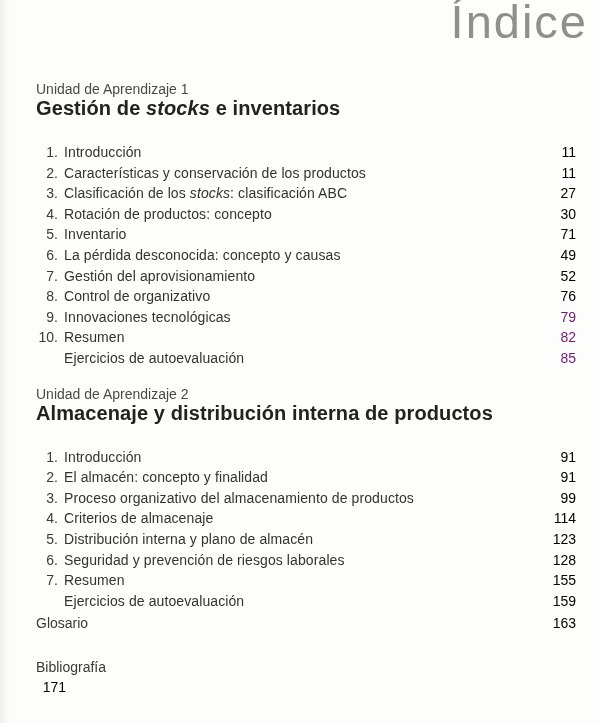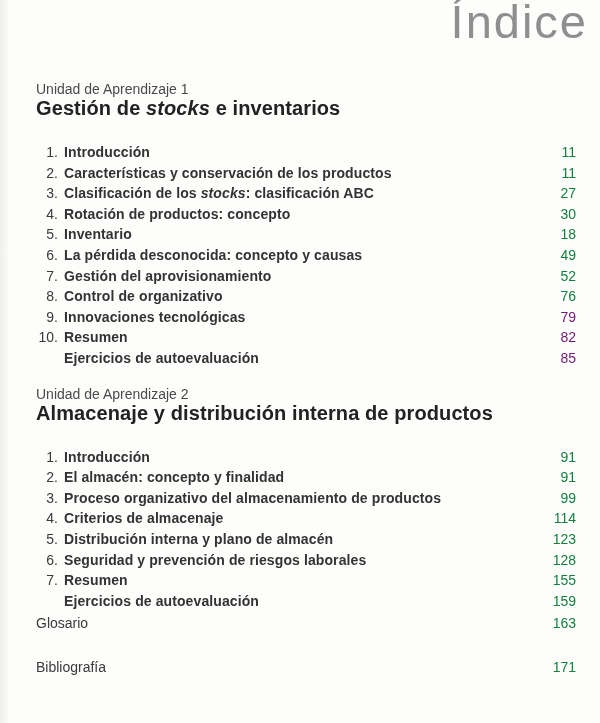--- a/index.html
+++ b/index.html
@@ -61,40 +61,39 @@
   .num {
     width: 22px;
     text-align: right;
     flex: none;
     color: #3a3a3a;
   }
   .txt {
     flex: 1 1 auto;
     padding-left: 6px;
     letter-spacing: .1px;
-    font-weight: bold;
   }
   .txt i { font-style: italic; }
   .pg {
     flex: none;
     text-align: right;
     min-width: 30px;
-    color: #15803d;
+    color: #000000;
   }
   .pg.faded { color: #701a75; }
   .back-row {
     display: flex;
     align-items: baseline;
     font-size: 14px;
     line-height: 20px;
     color: #3a3a3a;
   }
   .back-row .label { flex: 1 1 auto; }
   .back-glosario { margin-top: 2px; }
-  .back-biblio { margin-top: 24px; }
+  .back-biblio { margin-top: 24px; flex-direction: column; }
 </style>
 </head>
 <body>
 
 <div class="scan-edge"></div>
 
 <div class="page">
 
   <h1 class="page-title">Índice</h1>
 
@@ -119,21 +118,21 @@
         <span class="pg">27</span>
       </div>
       <div class="row">
         <span class="num">4.</span>
         <span class="txt"><span>Rotación de productos: concepto</span><i></i><span></span></span>
         <span class="pg">30</span>
       </div>
       <div class="row">
         <span class="num">5.</span>
         <span class="txt"><span>Inventario</span><i></i><span></span></span>
-        <span class="pg">18</span>
+        <span class="pg">71</span>
       </div>
       <div class="row">
         <span class="num">6.</span>
         <span class="txt"><span>La pérdida desconocida: concepto y causas</span><i></i><span></span></span>
         <span class="pg">49</span>
       </div>
       <div class="row">
         <span class="num">7.</span>
         <span class="txt"><span>Gestión del aprovisionamiento</span><i></i><span></span></span>
         <span class="pg">52</span>

